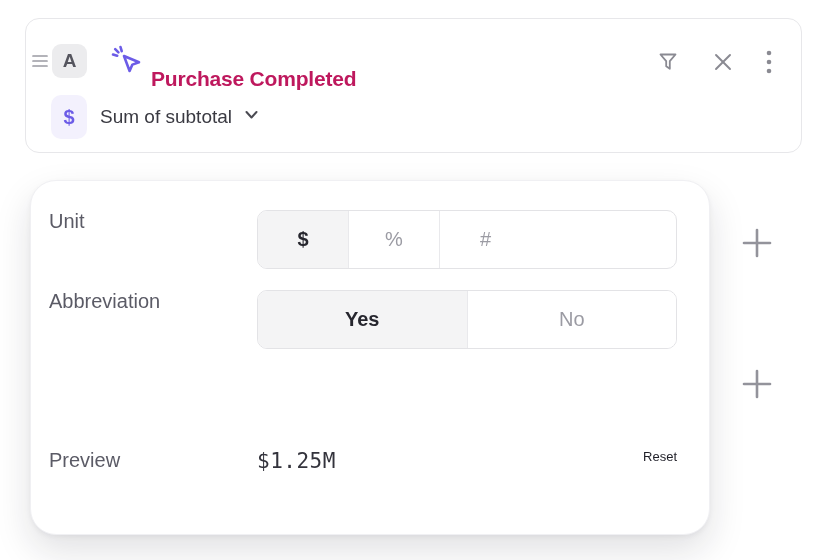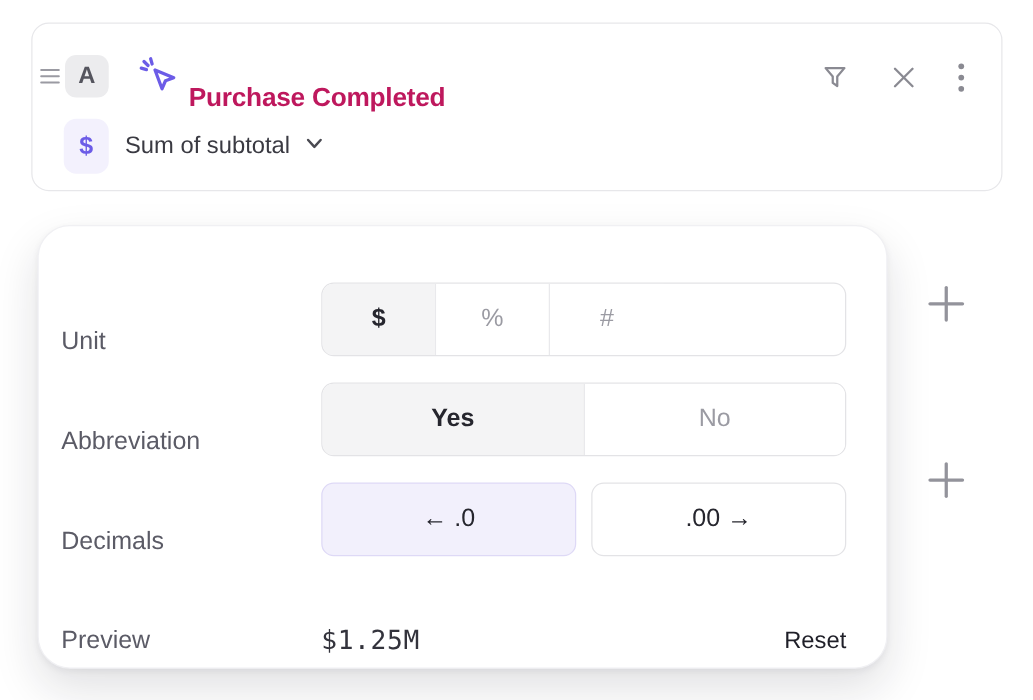--- a/index.html
+++ b/index.html
@@ -32,21 +32,21 @@
     position:absolute;left:74px;top:87px;background:none;border:none;padding:0;cursor:pointer;
     display:inline-flex;align-items:flex-start;gap:11px;font-family:inherit;
   }
   .metric-label{font-size:19px;color:#3a3a42;white-space:nowrap;}
   
   .format-panel{
     position:absolute;left:30px;top:180px;width:680px;height:355px;background:#fff;
     border:1px solid #f0f0f3;border-radius:26px;box-sizing:border-box;
     box-shadow:0 2px 5px rgba(25,25,35,.05),0 16px 36px rgba(25,25,35,.13);
   }
-  .frow{position:absolute;left:18px;right:32px;height:75px;display:flex;align-items:flex-end;}
+  .frow{position:absolute;left:18px;right:32px;height:75px;display:flex;align-items:flex-start;}
   .row-unit{top:29px}.row-abbr{top:109px}.row-dec{top:189px}.row-preview{top:268px}
   .flabel{width:208px;flex:0 0 208px;font-size:20px;color:#5b5b66;}
   .segmented{
     flex:1;height:59px;display:flex;border:1px solid #e3e3e6;border-radius:10px;background:#fff;
     overflow:hidden;box-sizing:border-box;
   }
   .seg{
     display:flex;align-items:center;justify-content:center;border:none;background:#fff;cursor:pointer;
     font-family:inherit;font-size:20px;color:#9b9ba3;border-right:1px solid #e9e9ec;padding:0;
   }
@@ -58,21 +58,21 @@
   .dec-buttons{flex:1;display:flex;gap:12px;}
   .dec-btn{
     flex:1;height:59px;border-radius:10px;display:flex;align-items:center;justify-content:center;
     font-family:inherit;font-size:20px;color:#26262e;cursor:pointer;box-sizing:border-box;
   }
   .dec-decrease{background:#f2f0fc;border:1px solid #ded9f6;}
   .dec-increase{background:#fff;border:1px solid #e3e3e6;}
   .preview-value{font-family:"DejaVu Sans Mono",monospace;font-size:21px;color:#33333c;letter-spacing:0.5px;}
   .reset{
     margin-left:auto;background:none;border:none;padding:0;cursor:pointer;font-family:inherit;
-    font-size:19px;color:#1f1f28;font-weight:500;
+    font-size:13px;color:#1f1f28;font-weight:500;
   }
   
   .plus{position:absolute;left:740px;width:34px;height:34px;background:none;border:none;padding:0;cursor:pointer;}
   .plus-top{top:226px}.plus-bottom{top:367px}
 </style>
 </head>
 <body>
 
 <div class="stage">
 
@@ -152,27 +152,20 @@
     </div>
 
     <div class="frow row-abbr">
       <span class="flabel">Abbreviation</span>
       <div class="segmented">
         <button class="seg seg-half selected">Yes</button>
         <button class="seg seg-half">No</button>
       </div>
     </div>
 
-    <div class="frow row-dec">
-      <span class="flabel">Decimals</span>
-      <div class="dec-buttons">
-        <button class="dec-btn dec-decrease">← .0</button>
-        <button class="dec-btn dec-increase">.00 →</button>
-      </div>
-    </div>
 
     <div class="frow row-preview">
       <span class="flabel">Preview</span>
       <span class="preview-value">$1.25M</span>
       <button class="reset">Reset</button>
     </div>
 
   </section>
 
   <button class="plus plus-top" aria-label="add">

